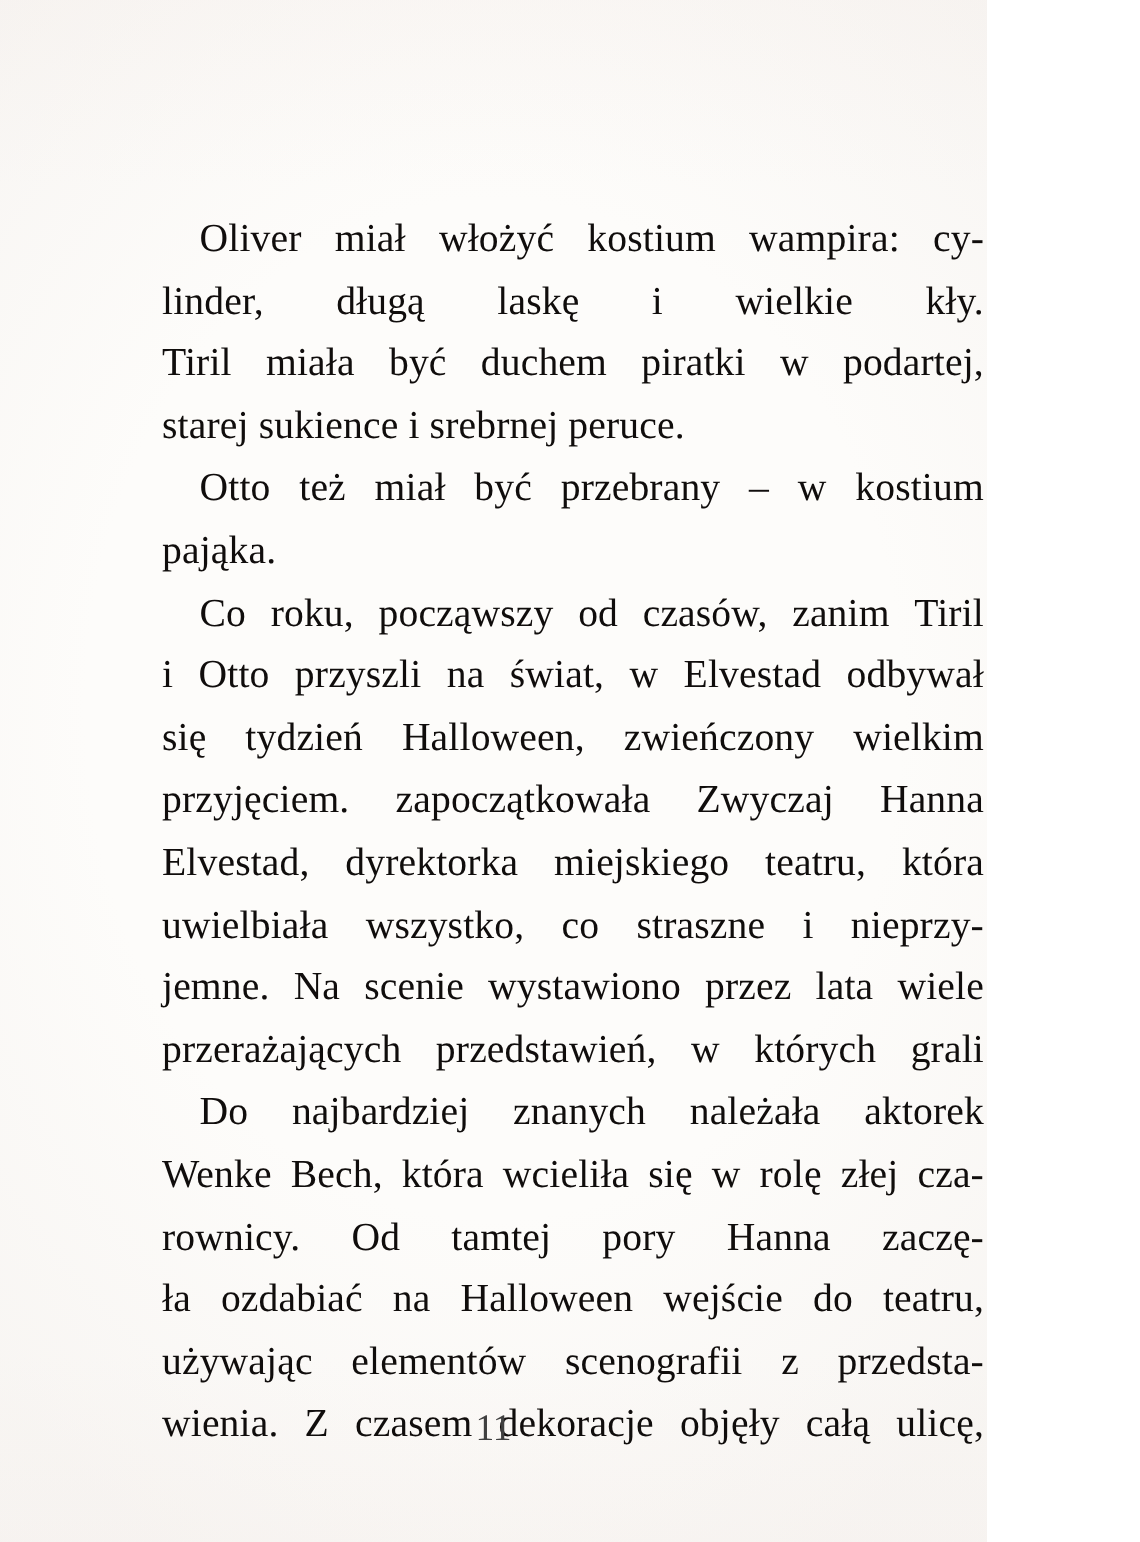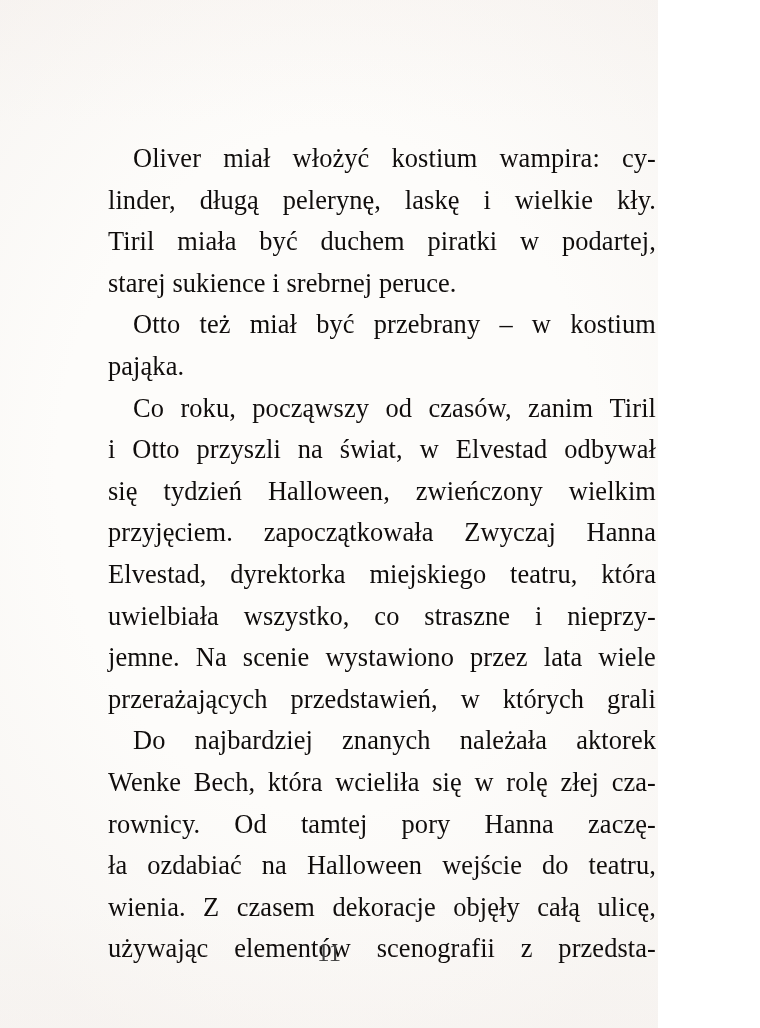--- a/index.html
+++ b/index.html
@@ -95,21 +95,20 @@
           <span class="w">Oliver</span>
           <span class="w">miał</span>
           <span class="w">włożyć</span>
           <span class="w">kostium</span>
           <span class="w">wampira:</span>
           <span class="w">cy-</span>
         </div>
         <div class="line justify">
           <span class="w">linder,</span>
           <span class="w">długą</span>
-          <span class="w">pelerynę,</span>
           <span class="w">laskę</span>
           <span class="w">i</span>
           <span class="w">wielkie</span>
           <span class="w">kły.</span>
         </div>
         <div class="line justify">
           <span class="w">Tiril</span>
           <span class="w">miała</span>
           <span class="w">być</span>
           <span class="w">duchem</span>
@@ -227,33 +226,33 @@
         <div class="line justify">
           <span class="w">ła</span>
           <span class="w">ozdabiać</span>
           <span class="w">na</span>
           <span class="w">Halloween</span>
           <span class="w">wejście</span>
           <span class="w">do</span>
           <span class="w">teatru,</span>
         </div>
         <div class="line justify">
+          <span class="w">używając</span>
+          <span class="w">elementów</span>
+          <span class="w">scenografii</span>
+          <span class="w">z</span>
+          <span class="w">przedsta-</span>
+        </div>
+        <div class="line justify">
           <span class="w">wienia.</span>
           <span class="w">Z</span>
           <span class="w">czasem</span>
           <span class="w">dekoracje</span>
           <span class="w">objęły</span>
           <span class="w">całą</span>
           <span class="w">ulicę,</span>
         </div>
-        <div class="line justify">
-          <span class="w">używając</span>
-          <span class="w">elementów</span>
-          <span class="w">scenografii</span>
-          <span class="w">z</span>
-          <span class="w">przedsta-</span>
-        </div>
       </div>
     </div>
 
   <div class="page-number">11</div>
 
 </div>
 
 </body></html>

